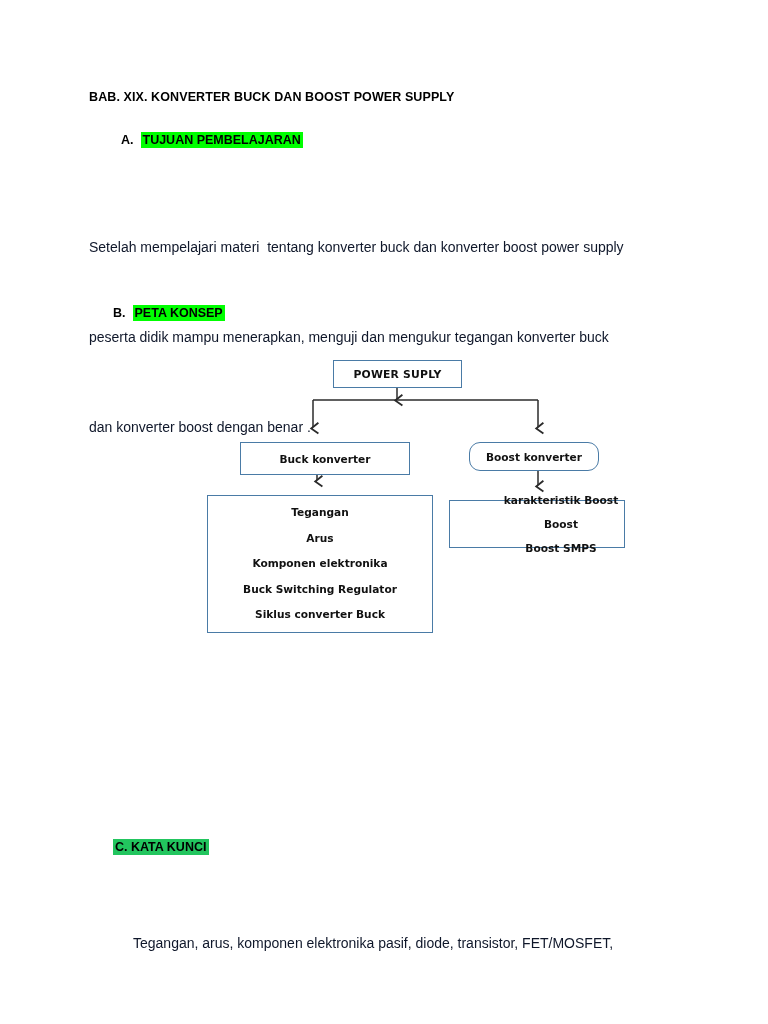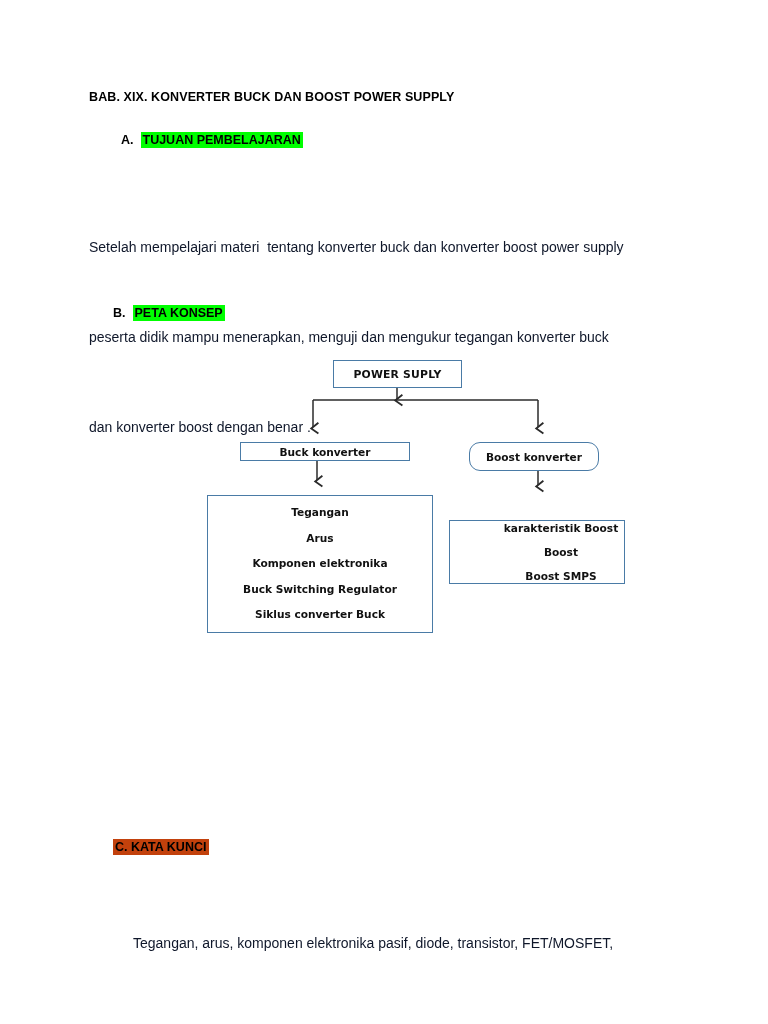--- a/index.html
+++ b/index.html
@@ -40,21 +40,21 @@
     white-space: nowrap;
   }
   .sec-heading .letter {
     margin-right: 7px;
   }
   .hl {
     background: #00ff00;
     padding: 1px 2px 1px 2px;
   }
   .hl-all {
-    background: #c2410c;
+    background: #22c55e;
     padding: 1px 3px 1px 2px;
   }
 
   #sec-a { left: 113px; top: 133px; margin-left: 8px; }
   #sec-b { left: 113px; top: 306px; }
   #sec-c { left: 113px; top: 840px; }
 
   .para {
     position: absolute;
     font-size: 14px;
@@ -93,39 +93,39 @@
   }
 
   #node-power {
     left: 333px; top: 348px;
     width: 129px; height: 28px;
     font-size: 10.8px;
     letter-spacing: 0.2px;
   }
   #node-buck {
     left: 240px; top: 430px;
-    width: 170px; height: 19px;
+    width: 170px; height: 33px;
   }
   #node-boost {
     left: 469px; top: 430px;
     width: 130px; height: 29px; border-radius: 11px;
   }
   #node-buck-detail {
     left: 207px; top: 483px;
     width: 226px; height: 138px;
     justify-content: center;
     gap: 0px;
   }
   #node-buck-detail .row {
     line-height: 25.5px;
     text-align: right;
   }
   #node-boost-detail {
-    left: 449px; top: 508px;
-    width: 176px; height: 64px; padding-left: 48px;
+    left: 449px; top: 488px;
+    width: 176px; height: 48px; padding-left: 48px;
   }
   #node-boost-detail .row {
     line-height: 24px;
   }
 </style>
 </head>
 <body>
 
 <div class="page">
 

